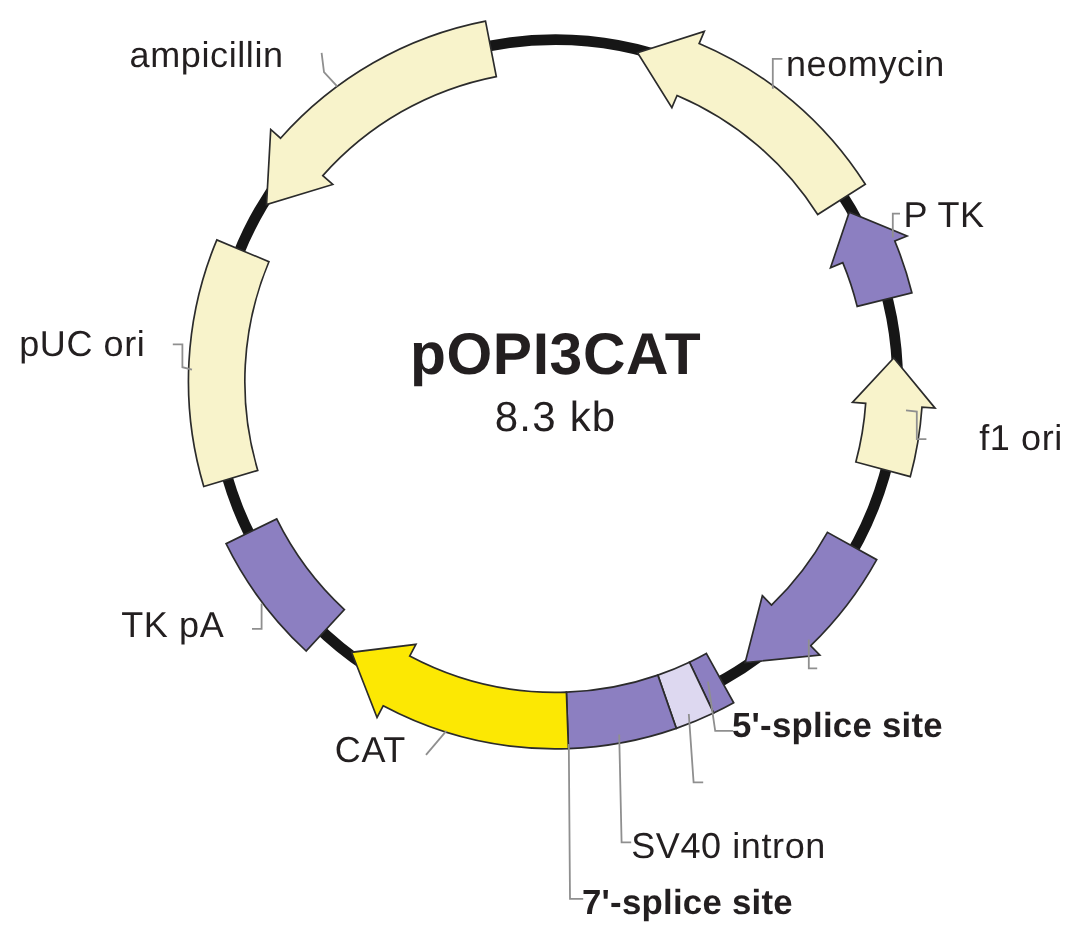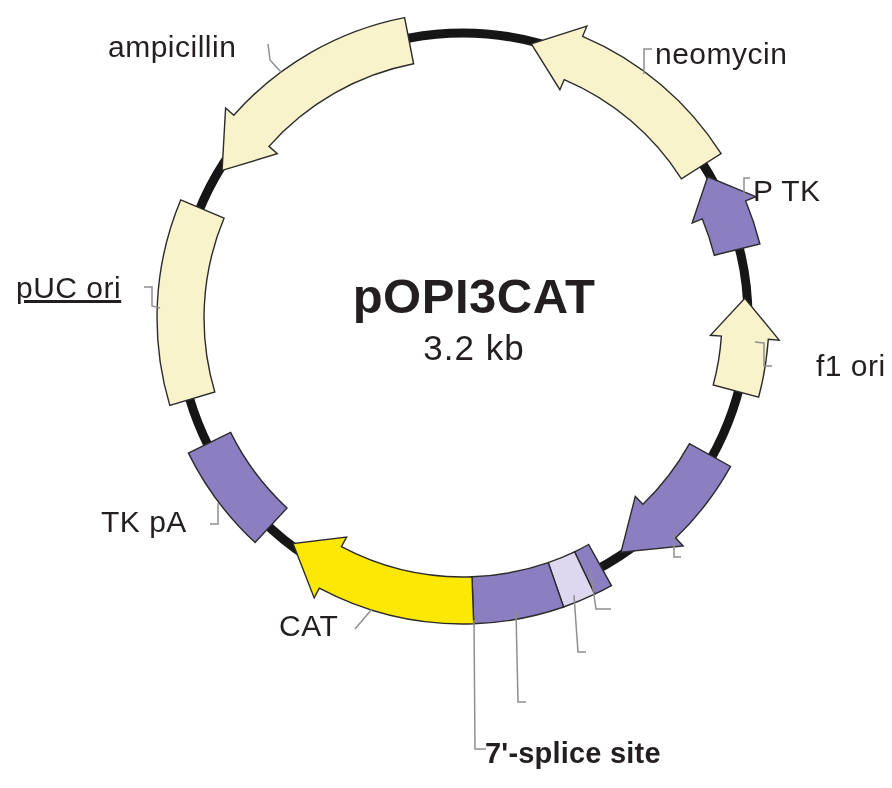--- a/index.html
+++ b/index.html
@@ -16,21 +16,21 @@
     position:absolute;
     font-size:30px;
     letter-spacing:0.5px;
     white-space:nowrap;
     color:var(--text,#231f20);
     line-height:1.05;
   }
   .label.bold{font-weight:700;font-size:29px;letter-spacing:0.2px;}
   .title-block{
     position:absolute;
-    left:224px;top:268px;width:500px;
+    left:213px;top:268px;width:500px;
     text-align:center;
   }
   .plasmid-title{font-size:49px;font-weight:700;letter-spacing:0.5px;}
   .plasmid-size{font-size:35px;margin-top:4px;letter-spacing:1px;}
   .leader{fill:none;stroke:var(--leader,#8f8f8f);stroke-width:1.5px;}
 </style>
 </head>
 <body>
 
 <div class="stage">
@@ -63,25 +63,27 @@
       <polyline class="leader" points="526,702 518,702 516,612"></polyline>
       <polyline class="leader" points="486,749 475,749 474,620"></polyline>
       <polyline class="leader" points="355,629 372,609"></polyline>
       <polyline class="leader" points="210,524 218,524 218,503"></polyline>
       <polyline class="leader" points="144,287 152,287 152,306 160,308"></polyline>
     </g>
   </svg>
 
   <div class="label" style="left:108px;top:31px;">ampicillin</div>
   <div class="label" style="left:655px;top:38px;">neomycin</div>
-  <div class="label" style="left:753px;top:164px;margin-top:11px;">P TK</div>
+  <div class="label" style="left:753px;top:164px;">P TK</div>
   <div class="label" style="left:774px;top:350px;margin-left:42px;">f1 ori</div>
+  <div class="label bold" style="left:610px;top:590px;">5'-splice site</div>
+  <div class="label" style="left:526px;top:690px;">SV40 intron</div>
   <div class="label bold" style="left:485px;top:738px;">7'-splice site</div>
   <div class="label" style="left:279px;top:610px;">CAT</div>
   <div class="label" style="left:101px;top:506px;">TK pA</div>
-  <div class="label" style="left:16px;top:272px;text-decoration:underline;">pUC ori</div>
+  <div class="label" style="left:16px;top:272px;">pUC ori</div>
 
   <div class="title-block">
     <div class="plasmid-title">pOPI3CAT</div>
-    <div class="plasmid-size">3.2 kb</div>
+    <div class="plasmid-size">8.3 kb</div>
   </div>
 
 </div>
 
 </body></html>

